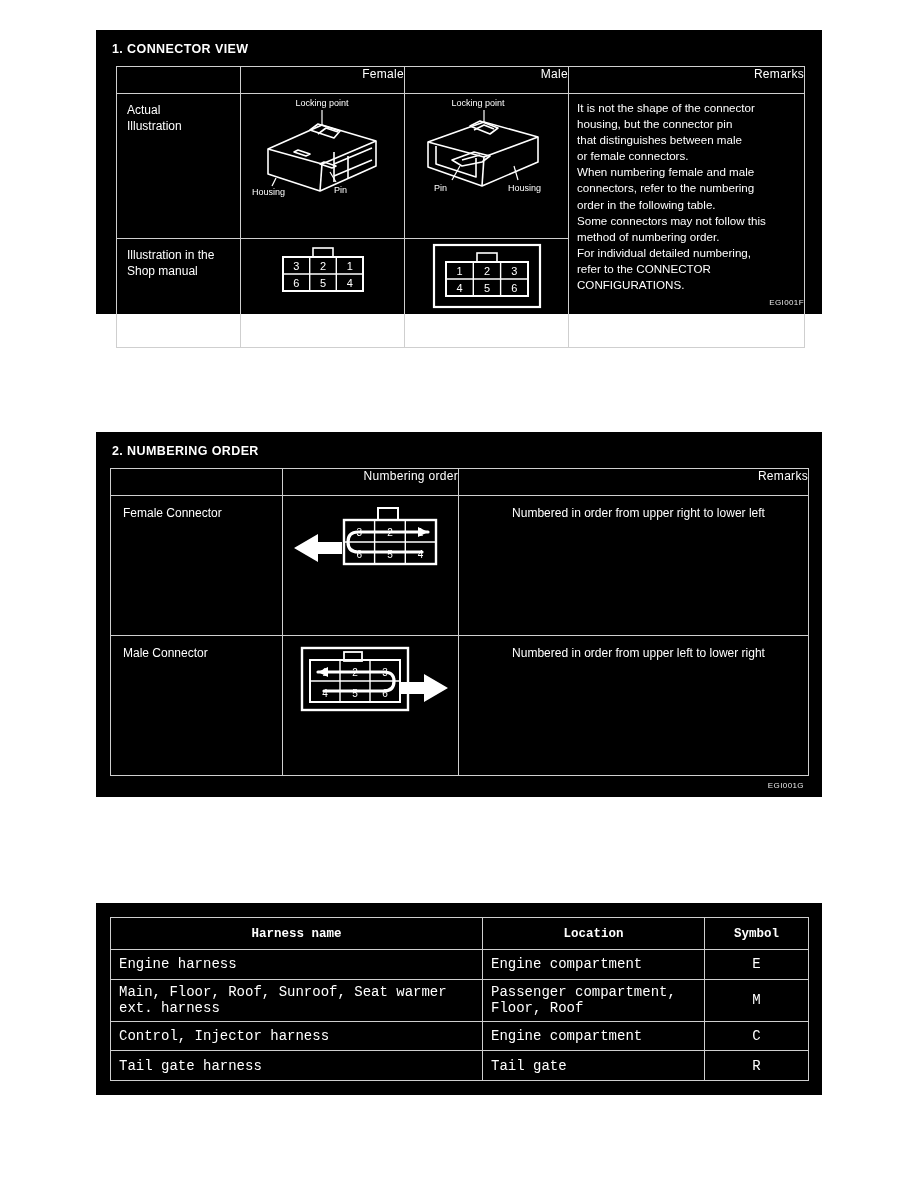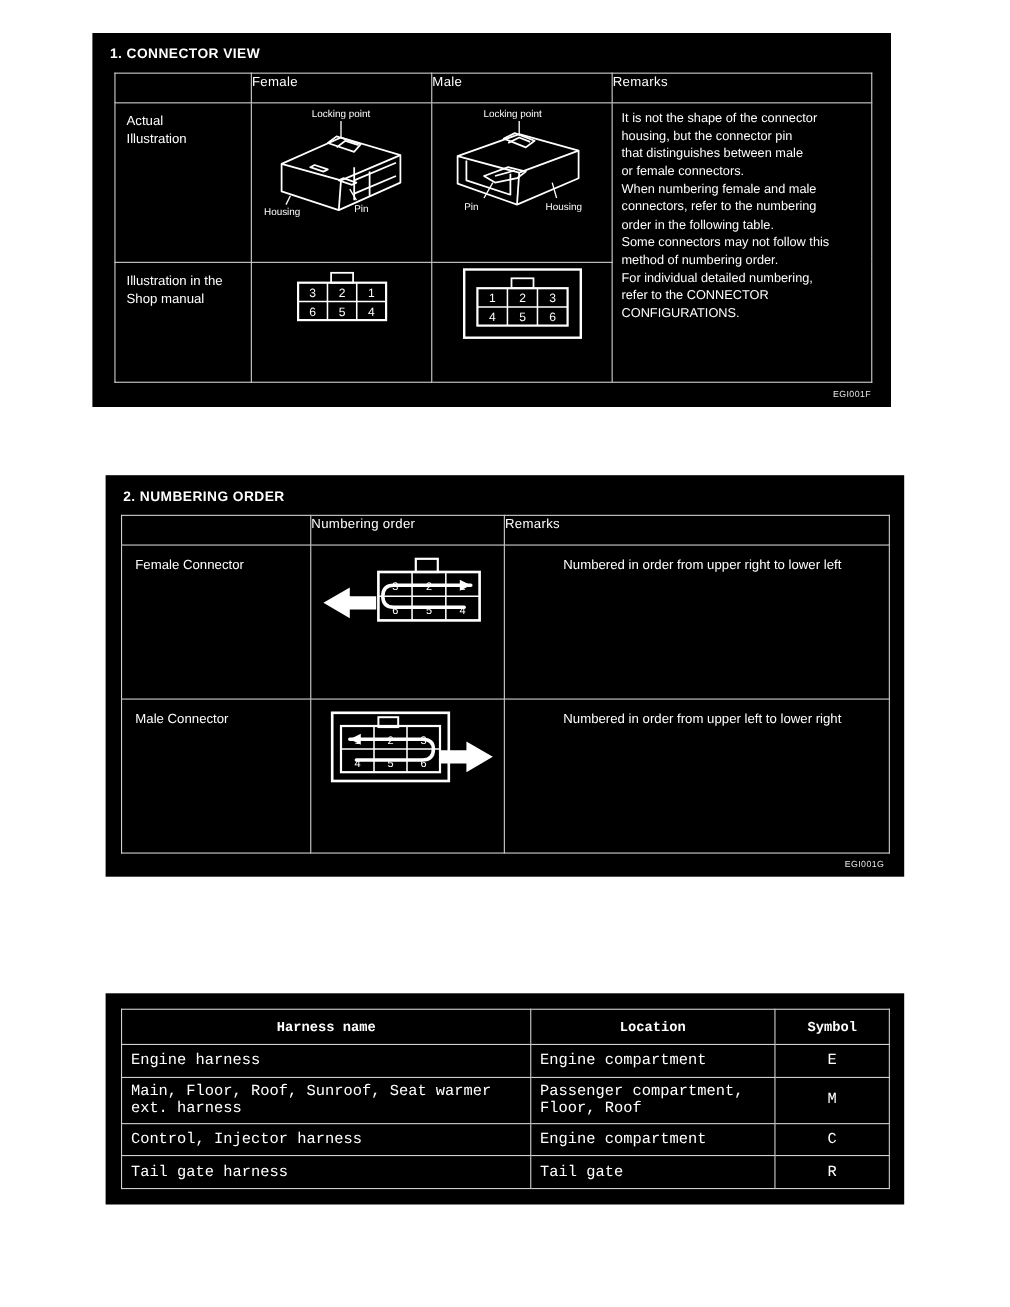--- a/index.html
+++ b/index.html
@@ -15,21 +15,21 @@
     overflow: hidden;
   }
 
   .panel {
     position: absolute;
     background: #000000;
     color: #ffffff;
   }
 
   
-  #panel-connector-view { left: 84px; top: 30px; width: 726px; height: 340px; }
+  #panel-connector-view { left: 96px; top: 30px; width: 726px; height: 284px; }
   #panel-numbering-order { left: 96px; top: 432px; width: 726px; height: 365px; }
   #panel-harness-table   { left: 96px; top: 903px; width: 726px; height: 192px; font-family: Liberation Mono, monospace; }
 
   .section-title {
     font-size: 12.5px;
     font-weight: bold;
     letter-spacing: 0.4px;
     padding: 12px 0 0 16px;
     white-space: nowrap;
   }
@@ -53,21 +53,21 @@
     width: 688px;
     height: 282px;
   }
   #tbl-connector-view .col-label   { width: 124px; }
   #tbl-connector-view .col-female  { width: 164px; }
   #tbl-connector-view .col-male    { width: 164px; }
   #tbl-connector-view .col-remarks { width: 236px; }
 
   .hdr-cell {
     height: 26px;
-    text-align: left;
+    text-align: right;
     vertical-align: middle;
     font-size: 12px;
     letter-spacing: 0.3px;
   }
   .row-label {
     font-size: 12px;
     line-height: 16px;
     padding: 8px 0 0 10px !important;
     white-space: pre-line;
   }

